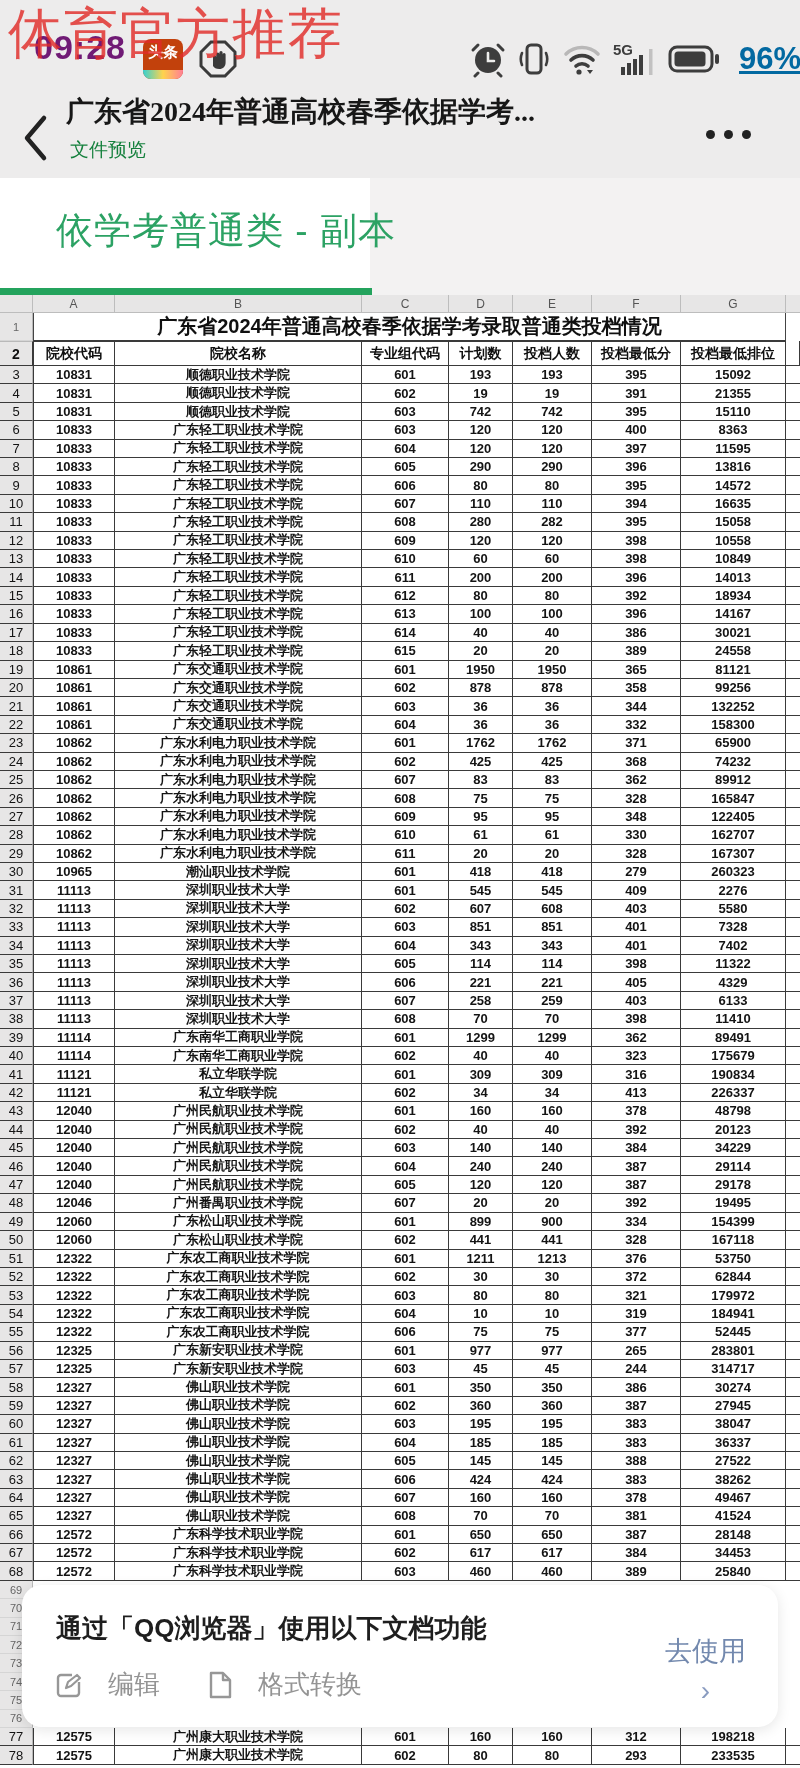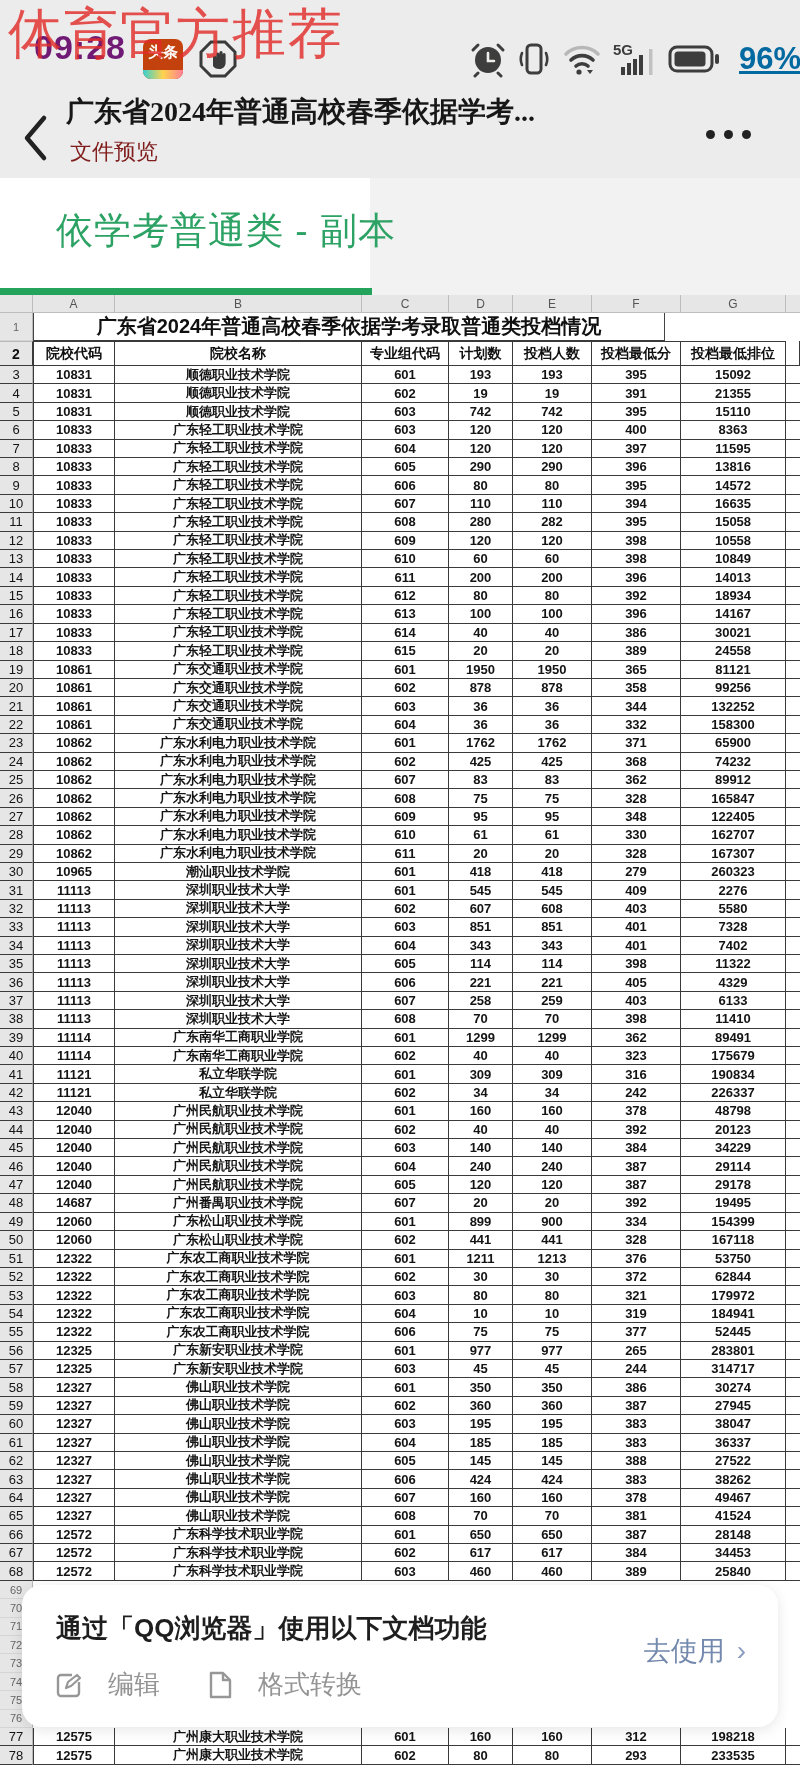--- a/index.html
+++ b/index.html
@@ -24,21 +24,21 @@
 
   .handicon { position:absolute; left:198px; top:39px; width:40px; height:40px; }
 
   .sicons { position:absolute; left:470px; top:38px; height:42px; display:flex; align-items:center; gap:11px; }
   .batt-text { font-size:31px; font-weight:600; color:#0369a1; margin-left:8px;text-decoration:underline; }
 
   
   .back { position:absolute; left:20px; top:110px; width:30px; height:56px; }
   .doc-title { position:absolute; left:66px; top:93px; width:630px; font-size:28px; font-weight:700;
                color:#171717; white-space:nowrap; overflow:hidden;font-family:Liberation Serif, serif; }
-  .doc-sub { position:absolute; left:70px; top:137px; font-size:22px; color:#7f1d1d; }
+  .doc-sub { position:absolute; left:70px; top:137px; font-size:19px; color:#15803d; }
   .menu-dots { position:absolute; left:706px; top:130px; display:flex; gap:9px; }
   .menu-dots i { width:9px; height:9px; border-radius:50%; background:#222; }
 
   
   .tabbar { position:absolute; left:0; top:178px; width:800px; height:117px; background:#f3f2f2; }
   .tab-active { position:absolute; left:0; top:178px; width:370px; height:110px; background:#ffffff; }
   .tab-label { position:absolute; left:56px; top:206px; font-size:37px; color:#2ca264; letter-spacing:1px; }
   .tab-underline { position:absolute; left:0; top:288px; width:372px; height:7px; background:#24a35d; }
 
   
@@ -48,21 +48,21 @@
   .gut { width:33px; background:#e7e6e6; border-right:1px solid #b9b9b9; border-bottom:1px solid #d5d5d5;
          color:#666; font-size:11px; }
   .ca{width:82px}.cb{width:247px}.cc{width:87px}.cd{width:64px}.ce{width:79px}.cf{width:89px}.cg{width:105px}
   .ch{width:14px; border-bottom:1px solid #3a3a3a;}
   .letters { position:absolute; top:0; }
   .letters .c { height:18px; background:#e7e6e6; border-right:1px solid #bdbdbd; border-bottom:1px solid #bdbdbd;
                 color:#555; font-size:12px; }
   .letters .ch { background:#e7e6e6; border-bottom:1px solid #bdbdbd; border-right:none; }
   .trow1 { position:absolute; top:18px; height:28px; }
   .trow1 .gut { height:28px; }
-  .title-cell { width:632px; height:28px; border-left:1px solid #444; border-right:1px solid #444;
+  .title-cell { width:753px; height:28px; border-left:1px solid #444; border-right:1px solid #444;
                 border-bottom:1px solid #3a3a3a; display:flex; align-items:center; justify-content:center;
                 font-size:20px; font-weight:700; color:#101010; }
   .hdr { position:absolute; top:46px; height:25px; }
   .hdr .c { height:25px; font-size:14px; font-weight:700; color:#101010;
             border-top:1px solid #3a3a3a; border-right:1px solid #3a3a3a; border-bottom:1px solid #3a3a3a; }
   .hdr .gut { border-top:1px solid #b9b9b9; }
   .hdr .ca { border-left:1px solid #3a3a3a; }
   .hdr .ch { border-top:none; }
   .rows-host { position:absolute; top:71px; left:0; }
   .drow .c { height:18.42px; font-size:13px; font-weight:600; color:#141414;
@@ -70,22 +70,22 @@
   .drow .gut { height:18.42px; border-right:1px solid #b9b9b9; font-weight:400; }
   .drow .ca { border-left:1px solid #3a3a3a; }
   .drow .ch { border-right:none; }
   .erow .gut { height:18.42px; border-right:1px solid #b9b9b9; }
   .erow .blank { width:767px; height:18.42px; background:#fff; border:none; }
 
   
   .banner { position:absolute; left:22px; top:1585px; width:756px; height:142px; background:#ffffff;
             border-radius:20px; box-shadow:0 3px 14px rgba(0,0,0,0.10); z-index:5; }
   .banner-title { position:absolute; left:34px; top:26px; font-size:26px; font-weight:600; color:#1e1e1e; }
-  .banner-action { position:absolute; right:32px; top:48px; display:flex; align-items:center; gap:12px;
-                   font-size:27px; color:#7389ae; cursor:pointer; }
+  .banner-action { position:absolute; right:32px; top:48px; display:flex; align-items:center; gap:6px;
+                   font-size:27px; color:#7389ae; cursor:pointer;flex-direction:column; }
   .banner-action .arr { font-size:28px; color:#8a9cc0; }
   .features { position:absolute; left:34px; top:82px; display:flex; gap:48px; }
   .feature { display:flex; align-items:center; gap:26px; font-size:26px; color:#949494; }
 </style>
 </head>
 <body>
 
 <div class="top-area"></div>
 
 <div class="time">09:28</div>
@@ -621,21 +621,21 @@
         <div class="c cg">190834</div>
         <div class="c ch"></div>
       </div>
       <div class="srow drow">
         <div class="c gut">42</div>
         <div class="c ca">11121</div>
         <div class="c cb">私立华联学院</div>
         <div class="c cc">602</div>
         <div class="c cd">34</div>
         <div class="c ce">34</div>
-        <div class="c cf">242</div>
+        <div class="c cf">413</div>
         <div class="c cg">226337</div>
         <div class="c ch"></div>
       </div>
       <div class="srow drow">
         <div class="c gut">43</div>
         <div class="c ca">12040</div>
         <div class="c cb">广州民航职业技术学院</div>
         <div class="c cc">601</div>
         <div class="c cd">160</div>
         <div class="c ce">160</div>
@@ -682,21 +682,21 @@
         <div class="c cb">广州民航职业技术学院</div>
         <div class="c cc">605</div>
         <div class="c cd">120</div>
         <div class="c ce">120</div>
         <div class="c cf">387</div>
         <div class="c cg">29178</div>
         <div class="c ch"></div>
       </div>
       <div class="srow drow">
         <div class="c gut">48</div>
-        <div class="c ca">14687</div>
+        <div class="c ca">12046</div>
         <div class="c cb">广州番禺职业技术学院</div>
         <div class="c cc">607</div>
         <div class="c cd">20</div>
         <div class="c ce">20</div>
         <div class="c cf">392</div>
         <div class="c cg">19495</div>
         <div class="c ch"></div>
       </div>
       <div class="srow drow">
         <div class="c gut">49</div>

